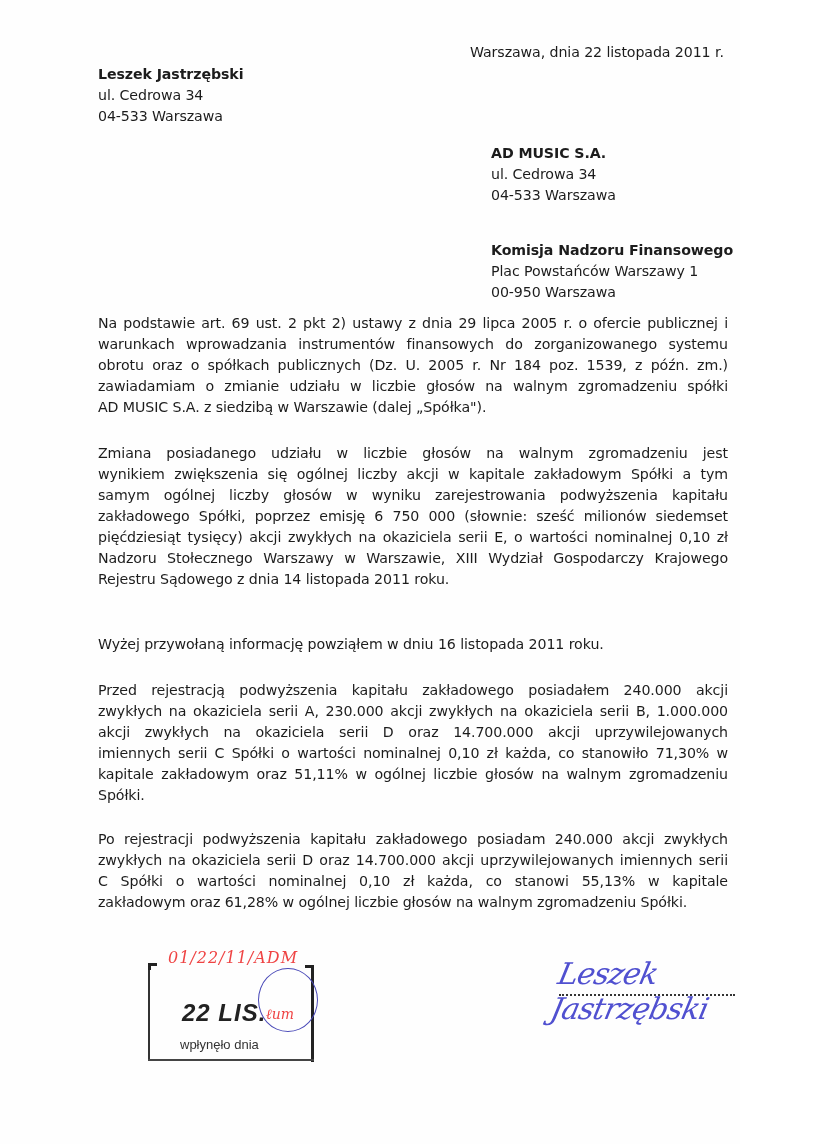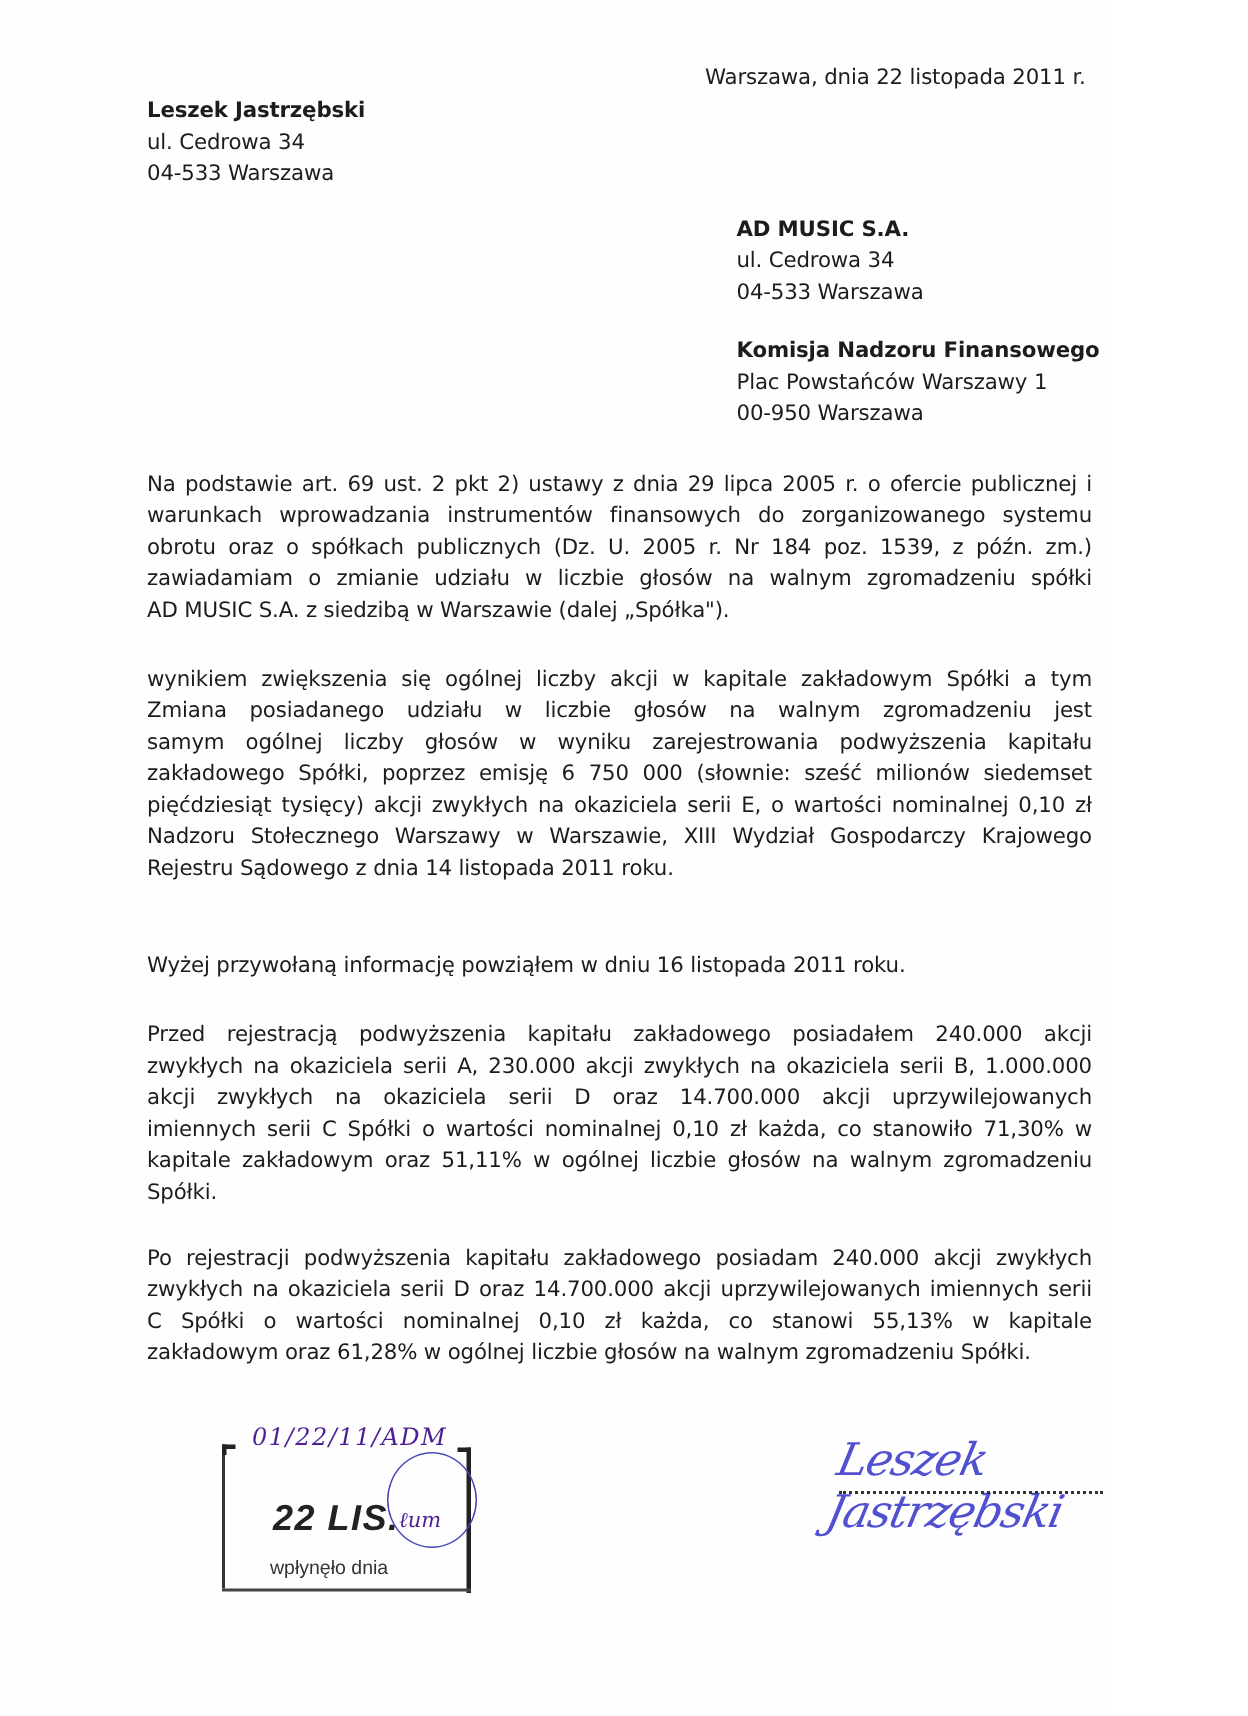--- a/index.html
+++ b/index.html
@@ -7,39 +7,39 @@
       width: 832px; height: 1144px; position: relative; overflow: hidden;
       font-family: "DejaVu Sans", sans-serif; color: #1a1a1a;
     }
     .page { position: absolute; left: 0; top: 0; width: 740px; height: 1144px; background: #fefefe; }
     .txt { font-size: 14.2px; line-height: 21px; letter-spacing: -0.1px; color: #1c1c1c; }
     .date { position: absolute; left: 470px; top: 42px; }
     .sender { position: absolute; left: 98px; top: 64px; }
     .sender .name, .recipient .name { font-weight: bold; }
     .recipient { position: absolute; left: 491px; }
     .r1 { top: 143px; }
-    .r2 { top: 224px; }
+    .r2 { top: 240px; }
     .body-block { position: absolute; left: 98px; width: 630px; text-align: justify; text-align-last: left; }
     .p1 { top: 313px; }
     .p2 { top: 443px; }
     .p3 { top: 634px; }
     .p4 { top: 680px; }
     .p5 { top: 829px; }
     .line { display: block; text-align: justify; text-align-last: justify; }
     .line.last { text-align-last: left; }
 
     
     .stamp { position: absolute; left: 148px; top: 963px; width: 166px; height: 100px; }
     .stamp .corner-tl { position: absolute; left: 0; top: 0; width: 6px; height: 4px; border-top: 3px solid #222; border-left: 3px solid #222; }
     .stamp .border-left { position: absolute; left: 0; top: 0; width: 0; height: 96px; border-left: 2px solid #333; }
     .stamp .border-right { position: absolute; right: 0; top: 2px; width: 6px; height: 94px; border-top: 3px solid #222; border-right: 3px solid #222; }
     .stamp .border-bottom { position: absolute; left: 0; bottom: 2px; width: 166px; border-bottom: 2px solid #444; }
     .stamp .stamp-date { position: absolute; left: 34px; top: 36px; font-family: "Liberation Sans", sans-serif; font-size: 24px; font-weight: bold; color: #222; letter-spacing: 1px; font-style: italic; }
     .stamp .stamp-label { position: absolute; left: 32px; top: 74px; font-family: "Liberation Sans", sans-serif; font-size: 13px; color: #333; }
-    .handwrite { position: absolute; font-family: "DejaVu Serif", serif; font-style: italic; color: #4c1d95; }
+    .handwrite { position: absolute; font-family: "DejaVu Serif", serif; font-style: italic; color: #ef4444; }
     .stamp-note { left: 168px; top: 948px; font-size: 16px; letter-spacing: 1px; }
     .stamp-circle { position: absolute; left: 258px; top: 968px; width: 58px; height: 62px; border: 1.5px solid #4a4ab8; border-radius: 50%; }
     .initials { left: 266px; top: 1006px; font-size: 14px; }
     .signature { position: absolute; left: 555px; top: 948px; width: 210px; height: 80px; }
     .sig-text { position: absolute; left: 0; top: 8px; font-family: "DejaVu Serif", serif; font-style: italic; font-size: 30px; color: #5050d0; transform: skewX(-12deg); letter-spacing: -1px; }
     .sig-dots { position: absolute; left: 4px; top: 46px; width: 176px; border-bottom: 2px dotted #333; }
   </style>
 </head>
 <body>
 
@@ -67,22 +67,22 @@
 
   <div class="txt body-block p1">
     <span class="line">Na podstawie art. 69 ust. 2 pkt 2) ustawy z dnia 29 lipca 2005 r. o ofercie publicznej i</span>
     <span class="line">warunkach wprowadzania instrumentów finansowych do zorganizowanego systemu</span>
     <span class="line">obrotu oraz o spółkach publicznych (Dz. U. 2005 r. Nr 184 poz. 1539, z późn. zm.)</span>
     <span class="line">zawiadamiam o zmianie udziału w liczbie głosów na walnym zgromadzeniu spółki</span>
     <span class="line last">AD MUSIC S.A. z siedzibą w Warszawie (dalej „Spółka").</span>
   </div>
 
   <div class="txt body-block p2">
+    <span class="line">Zmiana posiadanego udziału w liczbie głosów na walnym zgromadzeniu jest</span>
     <span class="line">wynikiem zwiększenia się ogólnej liczby akcji w kapitale zakładowym Spółki a tym</span>
-    <span class="line">Zmiana posiadanego udziału w liczbie głosów na walnym zgromadzeniu jest</span>
     <span class="line">samym ogólnej liczby głosów w wyniku zarejestrowania podwyższenia kapitału</span>
     <span class="line">zakładowego Spółki, poprzez emisję 6 750 000 (słownie: sześć milionów siedemset</span>
     <span class="line">pięćdziesiąt tysięcy) akcji zwykłych na okaziciela serii E, o wartości nominalnej 0,10 zł</span>
     <span class="line">Nadzoru Stołecznego Warszawy w Warszawie, XIII Wydział Gospodarczy Krajowego</span>
     <span class="line last">Rejestru Sądowego z dnia 14 listopada 2011 roku.</span>
   </div>
 
   <div class="txt body-block p3">
     <span class="line last">Wyżej przywołaną informację powziąłem w dniu 16 listopada 2011 roku.</span>
   </div>

